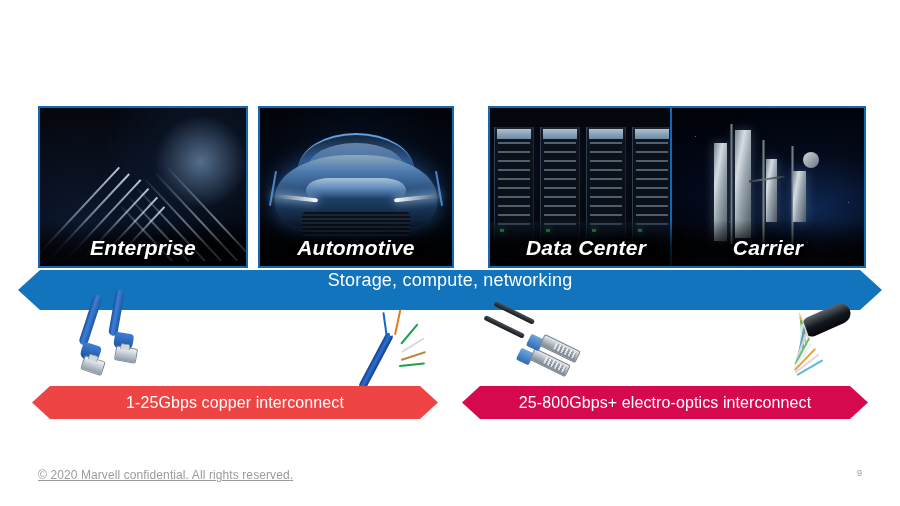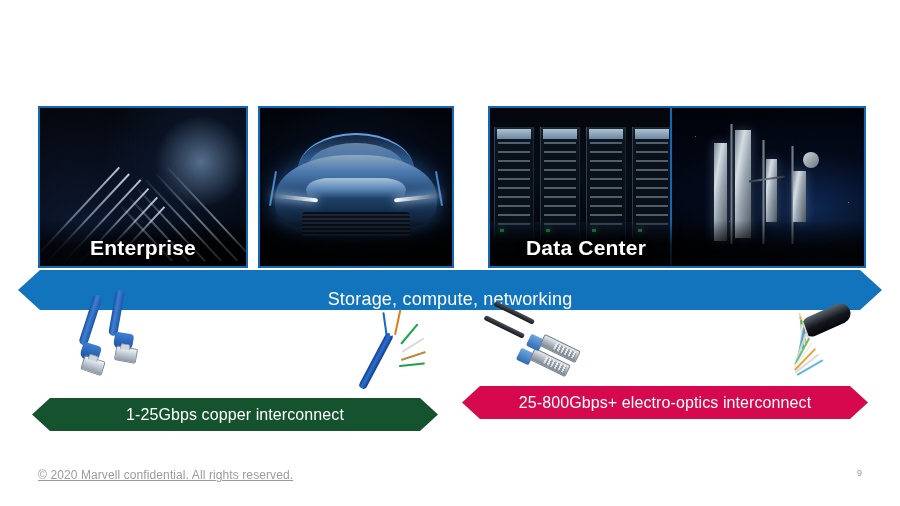--- a/index.html
+++ b/index.html
@@ -21,21 +21,21 @@
     left: 38px; top: 26px;
     width: 830px;
     font-size: 30px;
     font-weight: 400;
     letter-spacing: -0.2px;
     color: #272727;
     white-space: nowrap;
   }
 
   
-  .panels { position: absolute; left: 0; top: 106px; width: 900px; height: 162px; }
+  .panels { position: absolute; left: 0; top: 106px; width: 900px; height: 162px; font-style: italic; }
   .panel {
     position: absolute;
     top: 0; height: 162px;
     border: 2px solid #1268b3;
     background: #000000;
     overflow: hidden;
   }
   .panel-art { position: absolute; inset: 0; overflow: hidden; }
   .panel-label {
     position: absolute;
@@ -172,21 +172,21 @@
       radial-gradient(1px 1px at 48% 88%, #89b2e4 50%, transparent 51%);
   }
 
   
   .banner {
     position: absolute;
     left: 18px; top: 270px;
     width: 864px; height: 40px;
     background: #1274bd;
     clip-path: polygon(0% 50%, 22px 0%, calc(100% - 22px) 0%, 100% 50%, calc(100% - 22px) 100%, 22px 100%);
-    display: flex; align-items: flex-end; justify-content: center;
+    display: flex; align-items: flex-start; justify-content: center;
     color: #ffffff; font-size: 18px; letter-spacing: 0.2px;
   }
 
   
   .midband { position: absolute; left: 0; top: 308px; width: 900px; height: 80px; }
 
   
   .eth { position: absolute; }
   .eth-cord {
     position: absolute;
@@ -247,23 +247,22 @@
   .fib { position: absolute; width: 1.6px; height: 30px; border-radius: 2px; transform-origin: right center; }
 
   
   .bar {
     position: absolute; top: 386px; height: 33px;
     display: flex; align-items: center; justify-content: center;
     color: #ffffff; font-size: 16px; letter-spacing: 0.1px;
   }
   .bar-copper {
     left: 32px; width: 406px;
-    background: #14532d;
+    background: #ef4444;
     clip-path: polygon(0% 50%, 18px 0%, calc(100% - 18px) 0%, 100% 50%, calc(100% - 18px) 100%, 18px 100%);
-    margin-top: 12px;
   }
   .bar-optical {
     left: 462px; width: 406px;
     background: #d6094f;
     clip-path: polygon(0% 50%, 18px 0%, calc(100% - 18px) 0%, 100% 50%, calc(100% - 18px) 100%, 18px 100%);
   }
 
   
   .footer-left {
     position: absolute; left: 38px; top: 468px;
@@ -309,20 +308,21 @@
         <div class="car-wind"></div>
         <div class="car-body"></div>
         <div class="car-hood"></div>
         <div class="car-hl l"></div>
         <div class="car-hl r"></div>
         <div class="car-grille"></div>
         <div class="car-edge" style="left:6%; top:40%; width:2px; height:22%; transform:rotate(10deg);"></div>
         <div class="car-edge" style="right:6%; top:40%; width:2px; height:22%; transform:rotate(-10deg);"></div>
       </div>
       <div class="panel-scrim"></div>
+      <div class="panel-label">Automotive</div>
     </div>
 
     <div class="panel p3">
       <div class="panel-art">
         <div class="p3bg"></div>
         <div class="rack" style="left:2%;  width:21%;">
             <div class="rack-units"></div>
             <div class="rack-led"></div>
           </div>
         <div class="rack" style="left:26%; width:21%;">
@@ -351,20 +351,21 @@
         <div class="ant" style="left:33%; top:14%; width:16px; height:68%;"></div>
         <div class="mast" style="left:30%; top:10%; width:3px;  height:76%;"></div>
         <div class="mast" style="left:47%; top:20%; width:3px;  height:66%;"></div>
         <div class="ant" style="left:49%; top:32%; width:11px; height:40%;"></div>
         <div class="mast" style="left:62%; top:24%; width:3px;  height:62%;"></div>
         <div class="ant" style="left:63%; top:40%; width:13px; height:32%;"></div>
         <div class="dish" style="left:68%; top:28%;"></div>
         <div class="mast" style="left:40%; top:44%; width:19%;  height:2px; transform:rotate(-8deg);"></div>
       </div>
       <div class="panel-scrim"></div>
+      <div class="panel-label">Carrier</div>
     </div>
   </div>
 
   <div class="banner">
     <span>Storage, compute, networking</span>
   </div>
 
   <div class="midband">
 
     <div class="eth" style="left:78px; top:-8px; width:120px; height:86px;">

